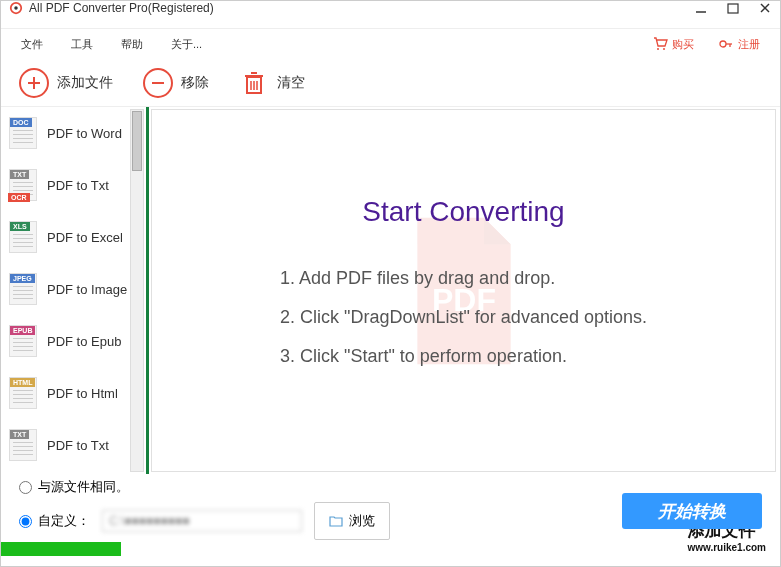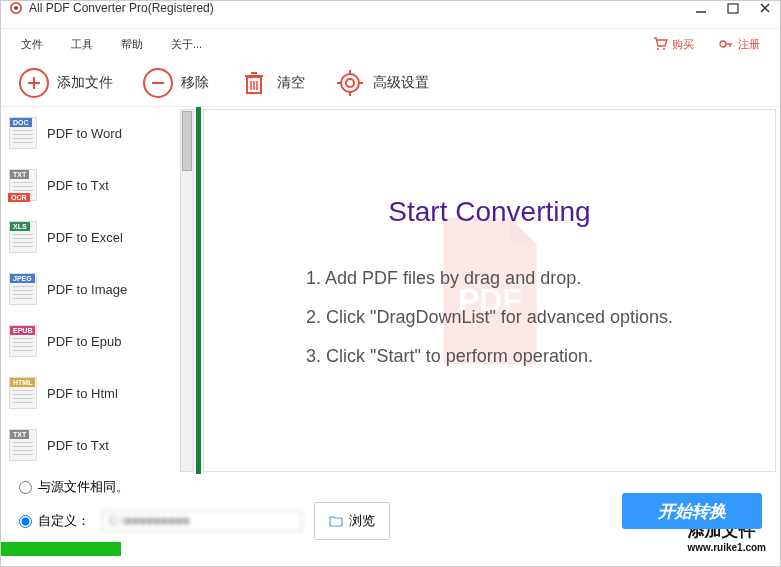--- a/index.html
+++ b/index.html
@@ -15,21 +15,21 @@
     .menu-item { color: #333; cursor: pointer; }
     .menubar-right { margin-left: auto; display: flex; gap: 24px; align-items: center; }
     .buy-btn { color: #e74c3c; display: flex; align-items: center; gap: 4px; cursor: pointer; }
     .register-btn { color: #e74c3c; display: flex; align-items: center; gap: 4px; cursor: pointer; }
     
     .toolbar { height: 48px; display: flex; align-items: center; padding: 0 18px; gap: 30px; border-bottom: 1px solid #eee; }
     .tool-btn { display: flex; align-items: center; gap: 8px; cursor: pointer; font-size: 14px; color: #333; }
     .tool-icon { width: 30px; height: 30px; }
     
     .content { display: flex; height: 367px; }
-    .sidebar { width: 200px; border-right: 5px solid #15803d; overflow-y: auto; position: relative; }
+    .sidebar { width: 148px; border-right: 3px solid #15803d; overflow-y: auto; position: relative; }
     .sidebar-inner { width: 150px; }
     .scroll-track { position: absolute; right: 2px; top: 2px; bottom: 2px; width: 14px; background: #f0f0f0; border: 1px solid #ddd; }
     .scroll-thumb { position: absolute; left: 1px; right: 1px; top: 1px; height: 60px; background: #ccc; border: 1px solid #aaa; }
     .format-item { display: flex; align-items: center; gap: 10px; padding: 10px 8px; cursor: pointer; font-size: 13px; color: #333; }
     .format-icon { width: 28px; height: 32px; position: relative; flex-shrink: 0; }
     .format-badge { position: absolute; top: 0; left: 0; font-size: 7px; color: #fff; padding: 1px 3px; font-weight: bold; }
     .page-lines { position: absolute; top: 12px; left: 3px; right: 3px; bottom: 3px; }
     .page-lines div { height: 1px; background: #ccc; margin-bottom: 3px; }
     
     .main-area { flex: 1; position: relative; display: flex; flex-direction: column; align-items: center; justify-content: center; border: 1px solid #e0e0e0; margin: 2px 4px 2px 2px; }
@@ -128,33 +128,20 @@
     <svg class="tool-icon" viewBox="0 0 30 30">
         <rect x="8" y="9" width="14" height="16" fill="none" stroke="#e74c3c" stroke-width="2"></rect>
         <line x1="6" y1="8" x2="24" y2="8" stroke="#e74c3c" stroke-width="2"></line>
         <line x1="12" y1="5" x2="18" y2="5" stroke="#e74c3c" stroke-width="2"></line>
         <line x1="12" y1="13" x2="12" y2="22" stroke="#e74c3c" stroke-width="1.5"></line>
         <line x1="15" y1="13" x2="15" y2="22" stroke="#e74c3c" stroke-width="1.5"></line>
         <line x1="18" y1="13" x2="18" y2="22" stroke="#e74c3c" stroke-width="1.5"></line>
       </svg>
     <span>清空</span>
   </div>
-  <div class="tool-btn">
-    <svg class="tool-icon" viewBox="0 0 30 30">
-        <circle cx="15" cy="15" r="9" fill="none" stroke="#e74c3c" stroke-width="2"></circle>
-        <circle cx="15" cy="15" r="4" fill="none" stroke="#e74c3c" stroke-width="2"></circle>
-        <g stroke="#e74c3c" stroke-width="2">
-          <line x1="15" y1="2" x2="15" y2="6"></line>
-          <line x1="15" y1="24" x2="15" y2="28"></line>
-          <line x1="2" y1="15" x2="6" y2="15"></line>
-          <line x1="24" y1="15" x2="28" y2="15"></line>
-        </g>
-      </svg>
-    <span>高级设置</span>
-  </div>
 </div>
 
 <div class="content">
   <div class="sidebar">
     <div class="sidebar-inner" id="format-list">
         <div class="format-item">
           <div class="format-icon" style="background: rgb(244, 244, 244); border: 1px solid rgb(221, 221, 221);">
             <div class="format-badge" style="background: rgb(74, 123, 200);">DOC</div>
             <div class="page-lines">
               <div></div>

